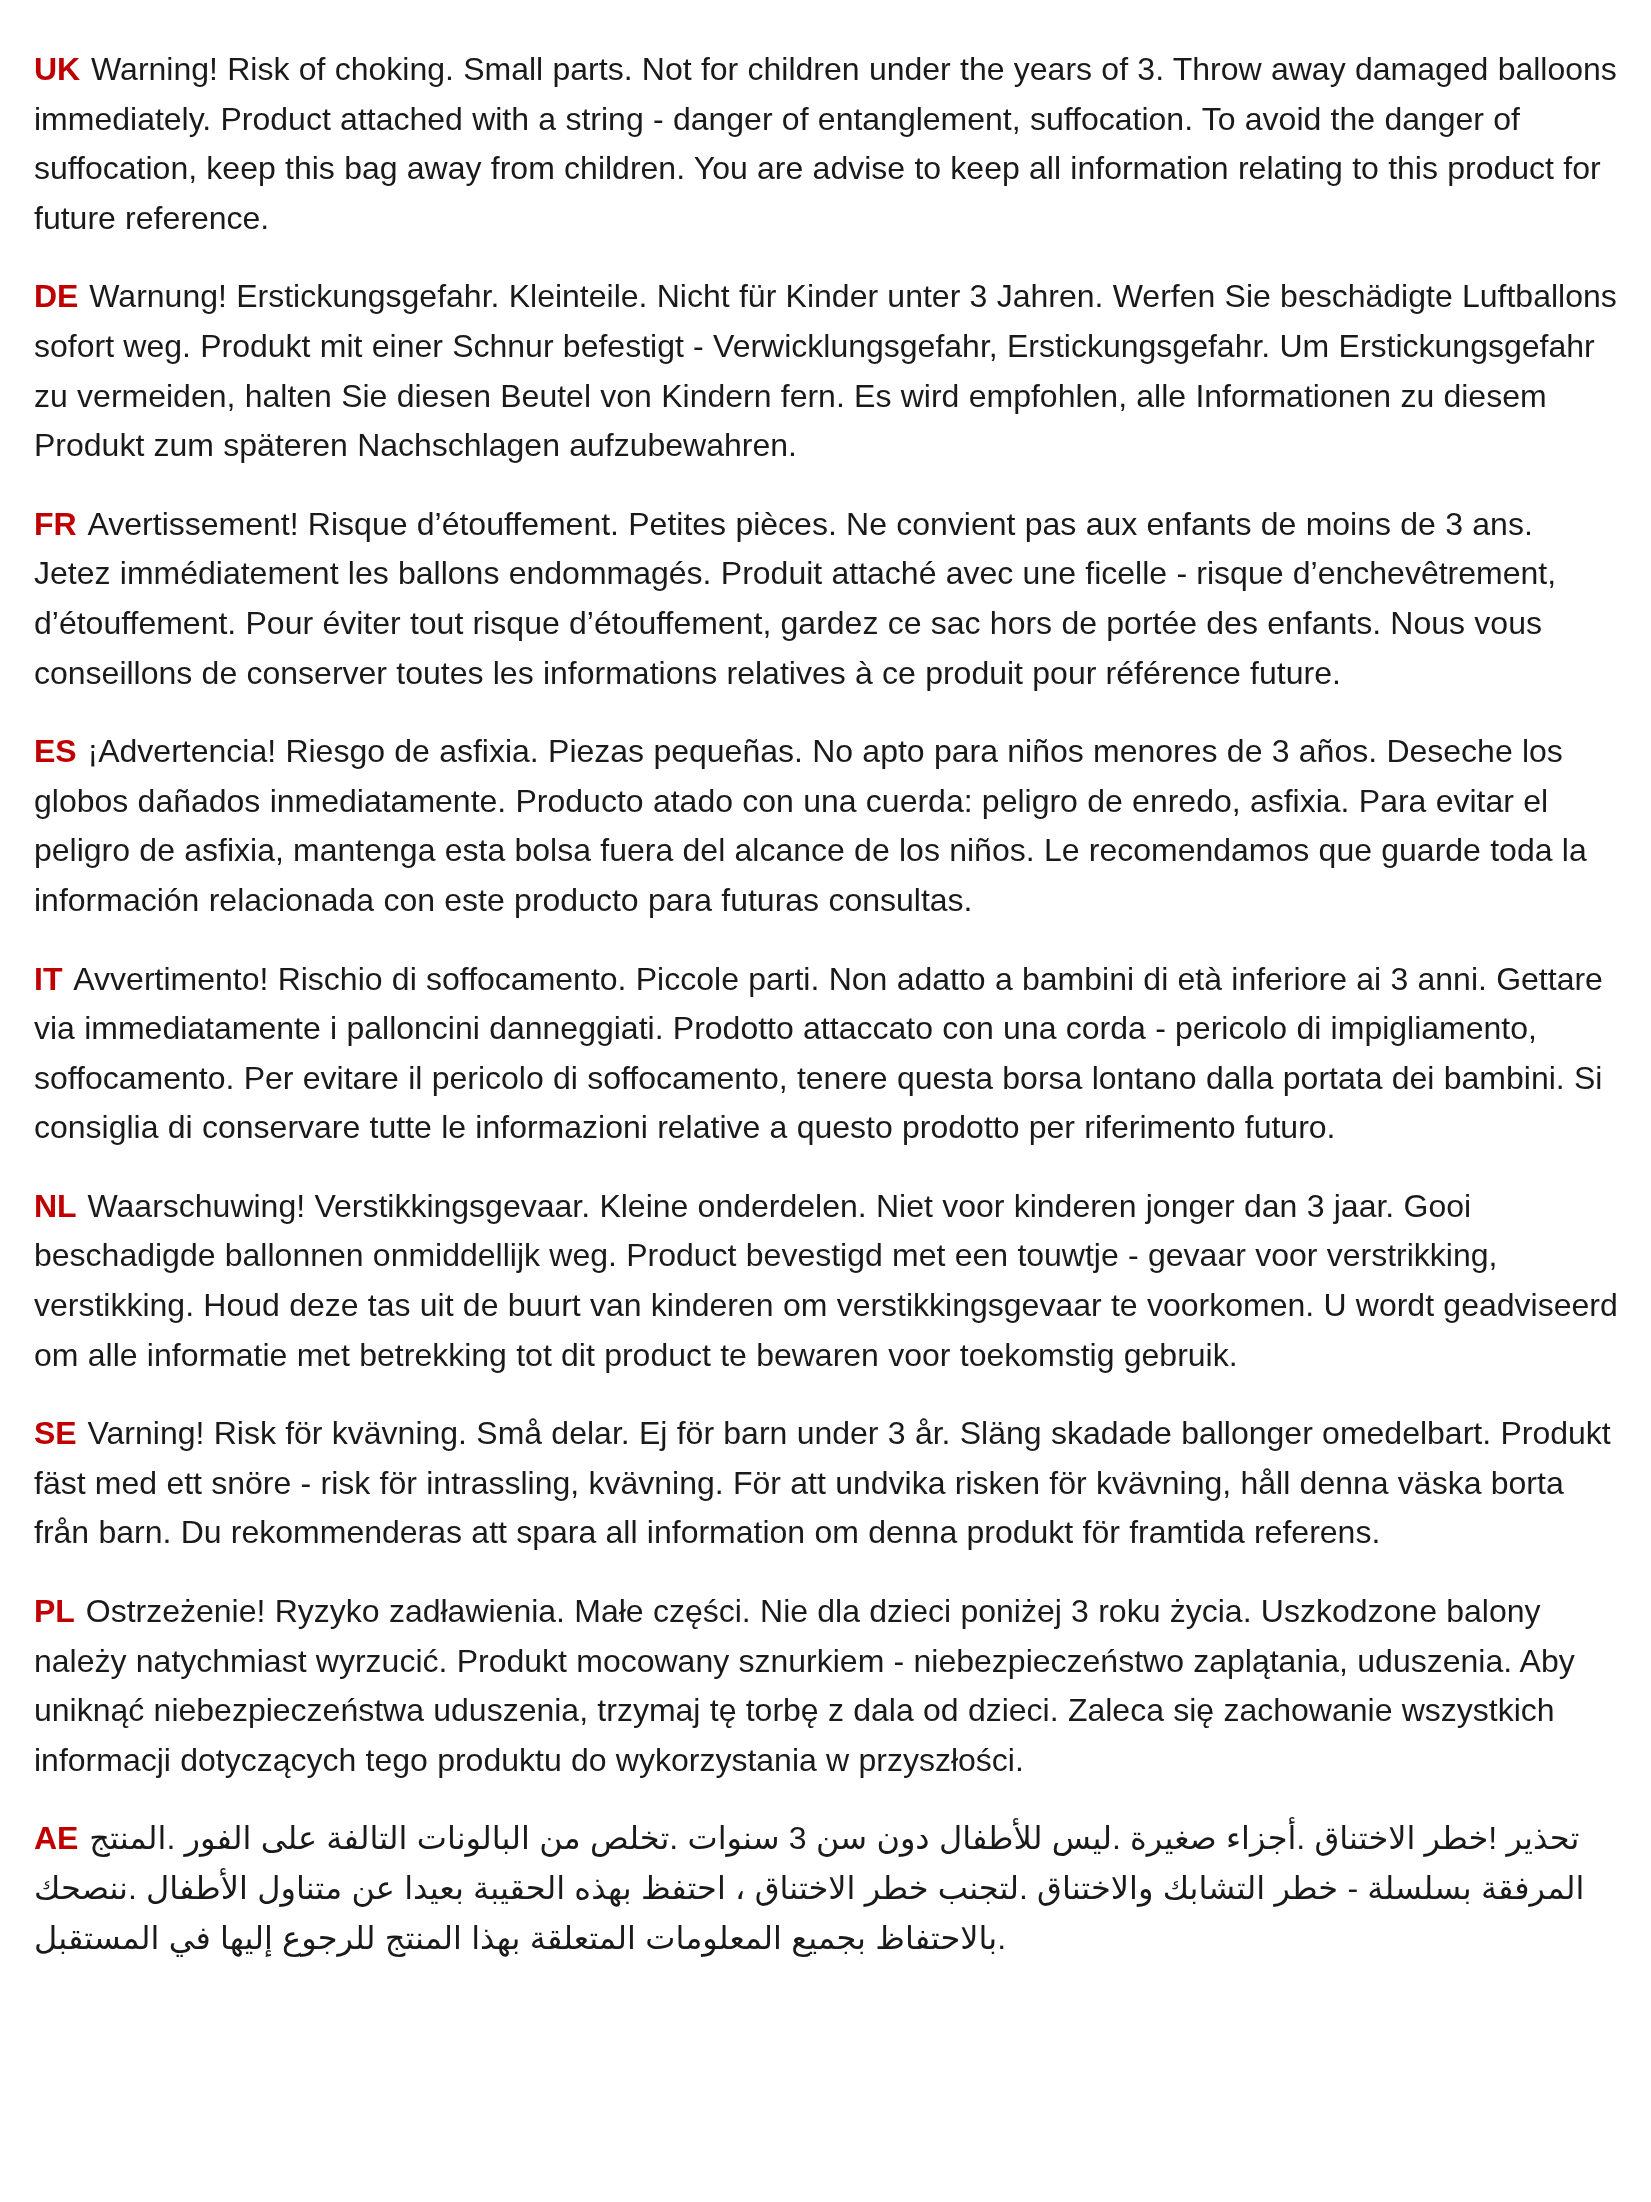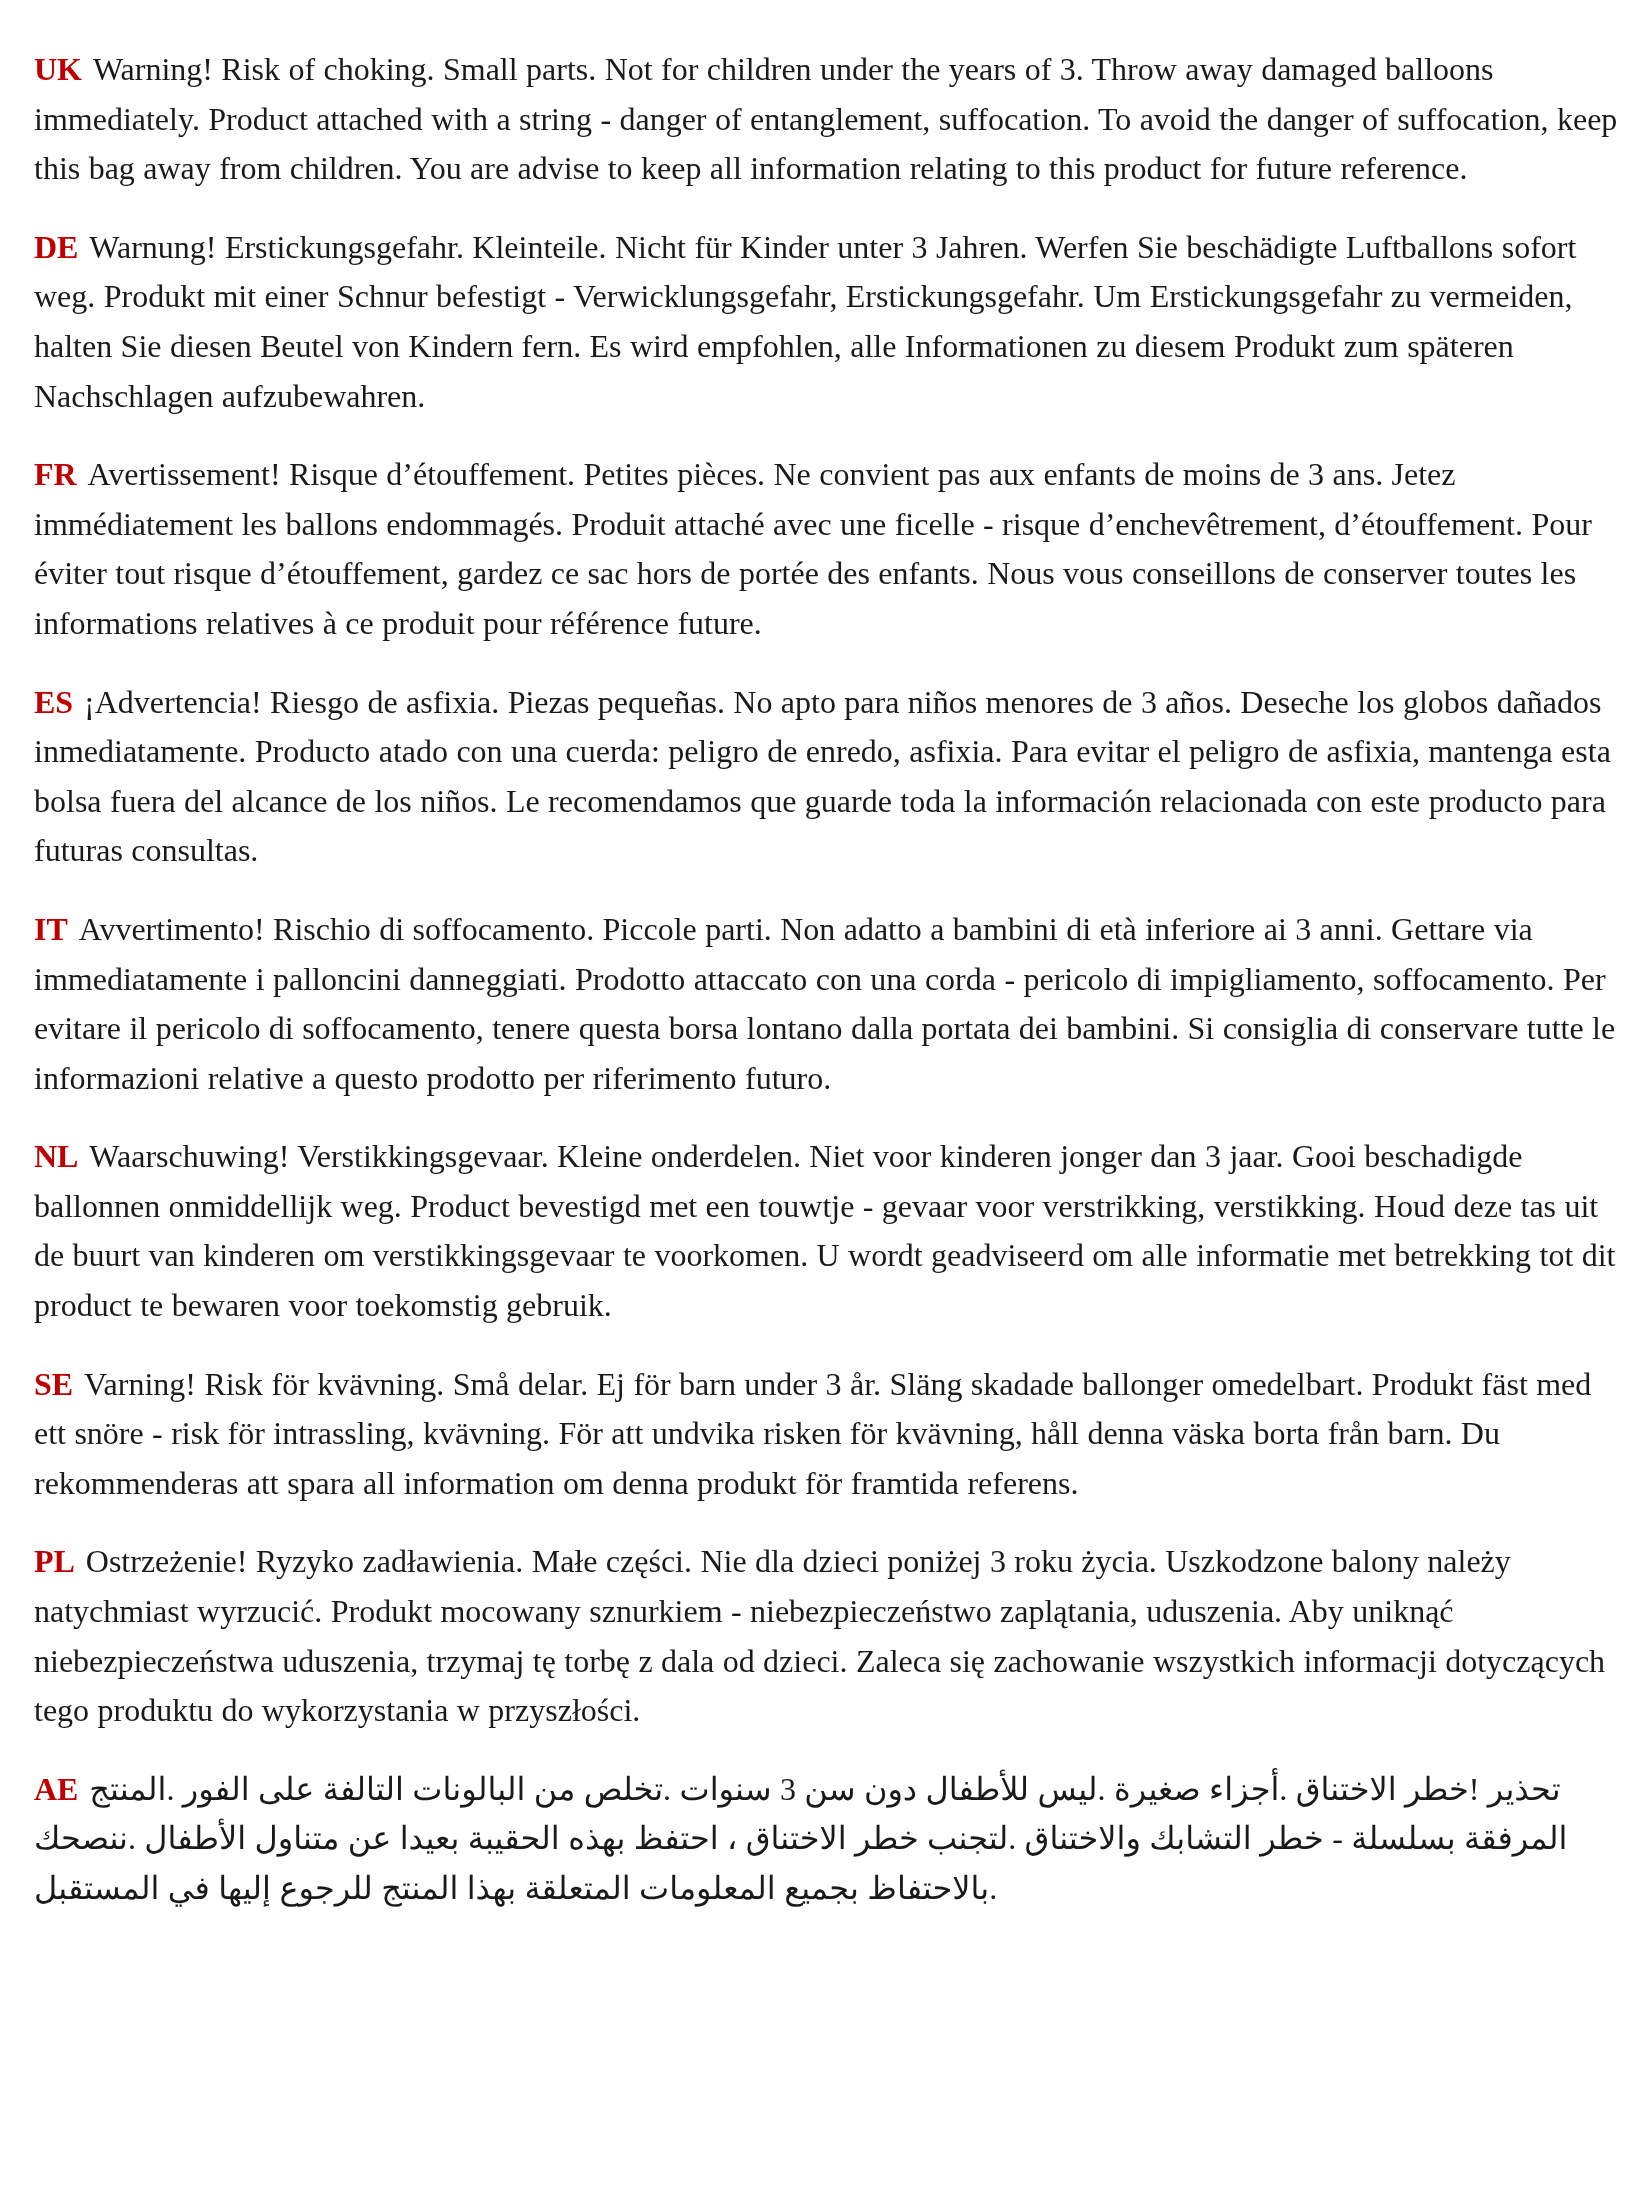--- a/index.html
+++ b/index.html
@@ -1,15 +1,15 @@
 <!DOCTYPE html>
 <html style="--label-color: #c00000; --text-color: #1a1a1a;font-size:13.8px"><head>
   <meta charset="utf-8">
   <style>
-    * { box-sizing: border-box; font-family: Liberation Serif, serif; }
+    * { box-sizing: border-box; }
     html, body { margin: 0; padding: 0; }
     body {
       width: 1652px;
       height: 2203px;
       overflow: hidden;
       background: #ffffff;
       font-family: "Liberation Sans", "DejaVu Sans", sans-serif;
       color: var(--text-color, #1a1a1a);
       font-size: 32px;
       line-height: 1.55;

